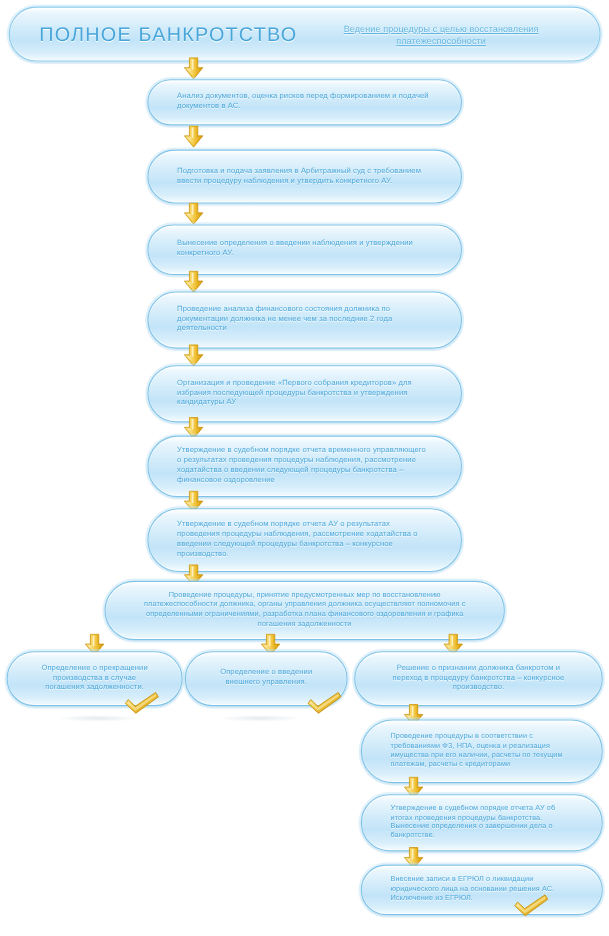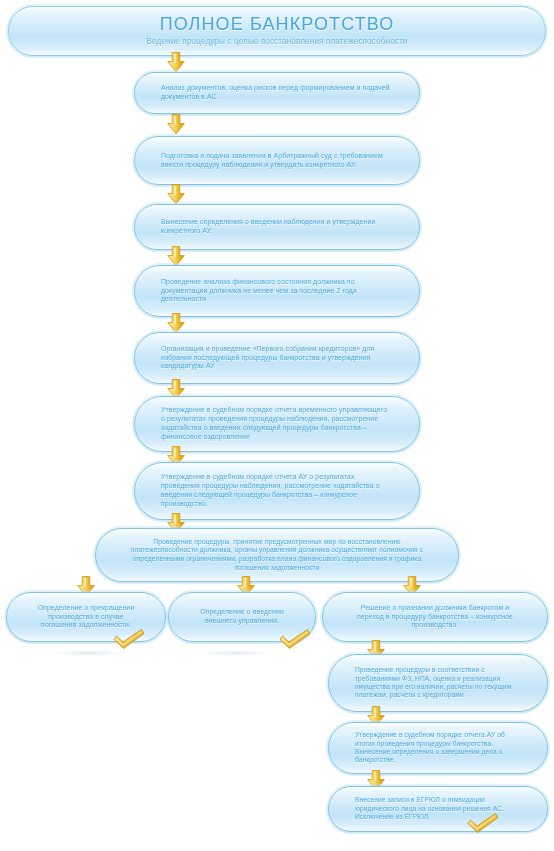--- a/index.html
+++ b/index.html
@@ -44,30 +44,30 @@
     line-height:1.28;
     letter-spacing:.1px;
     text-shadow:0 1px 0 rgba(255,255,255,.85);
   }
 
   
   #header{
     left:8px;top:6px;width:538px;height:50px;
     border-radius:26px;
     padding:4px 20px;
-    flex-direction:column;
+    flex-direction:row;
     justify-content:center;
     border:1px solid #8ccbec;
   }
   #header .h-title{
     font-size:18px;letter-spacing:1.1px;color:#49a6da;
     font-weight:400;line-height:1.05;
     text-shadow:0 1px 0 #fff;
   }
-  #header .h-sub1{font-size:8.2px;color:#63b6e0;line-height:1.35;margin-top:2px;}
+  #header .h-sub1{font-size:8.2px;color:#63b6e0;line-height:1.35;margin-top:2px;text-decoration:underline;}
   #header .h-sub2{font-size:7.6px;color:#63b6e0;line-height:1.3;}
 
   
   .step{font-size:6.9px;}
   .step .txt{text-align:left;}
 
   .s1{left:134px;top:72px;width:286px;height:42px;}
   .s2{left:134px;top:136px;width:286px;height:49px;}
   .s3{left:134px;top:204px;width:286px;height:46px;}
   .s4{left:134px;top:265px;width:286px;height:52px;}

